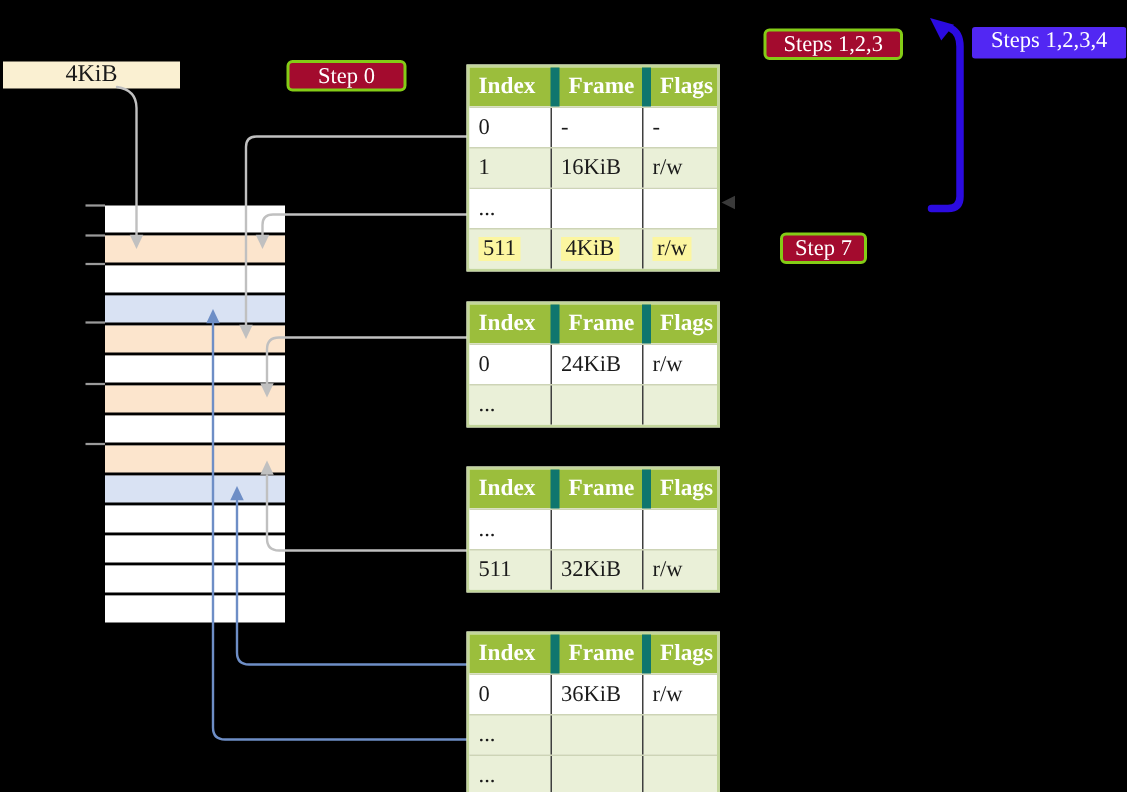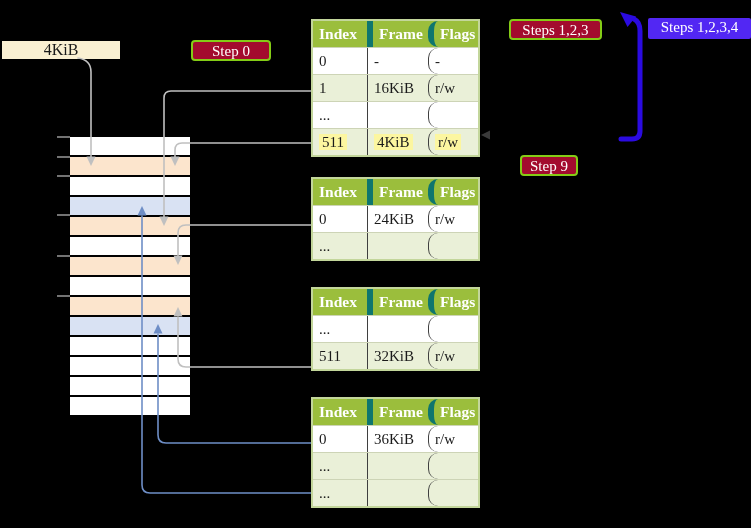--- a/index.html
+++ b/index.html
@@ -13,33 +13,33 @@
     display:flex;flex-direction:column;
   }
   .mrow{flex:1;box-sizing:border-box;border-bottom:2px solid #000;}
   .mrow:last-child{border-bottom:none;}
   .mrow.white{background:#ffffff;}
   .mrow.orange{background:var(--frame-orange,#FCE5CD);}
   .mrow.blue{background:var(--frame-blue,#D9E2F3);}
   
   .dtable{
     position:absolute;left:311px;width:169px;box-sizing:border-box;
-    border:2px solid var(--table-border,#C3D69B);background:#fff;
+    border:2px solid var(--table-border,#C3D69B);background:#fff;margin-top:24px;
   }
   .trow{display:flex;height:27px;box-sizing:border-box;background:var(--table-row-bg,#fff);}
   .trow.alt{background:var(--table-row-alt-bg,#EAF0D8);}
   .trow + .trow{border-top:1px solid #cdd4b6;}
   .trow.thead{height:26px;background:var(--table-header-bg,#9BBE3C);border-top:none;}
   .tcell{
     box-sizing:border-box;padding-left:6px;font-size:15px;color:#1a1a1a;
     line-height:26px;white-space:nowrap;overflow:hidden;
   }
   .trow .tcell:nth-child(1){width:54px;}
   .trow .tcell:nth-child(2){width:61px;}
-  .trow .tcell:nth-child(3){flex:1;border-radius:10px;}
+  .trow .tcell:nth-child(3){flex:1;}
   .trow .tcell:nth-child(2),.trow .tcell:nth-child(3){border-left:1px solid #3f3f3f;}
   .thead .tcell{
     color:#fff;font-weight:bold;font-size:15.5px;line-height:25px;
   }
   .thead .tcell:nth-child(2),.thead .tcell:nth-child(3){border-left:6px solid #0f766e;}
   .hl{background:var(--highlight-yellow,#FCF6A0);padding:0 3px;}
   
   .plabel{position:absolute;box-sizing:border-box;text-align:center;white-space:nowrap;}
   .tan{
     background:var(--label-tan-bg,#FAF0D2);color:#1a1a1a;font-size:16px;line-height:18px;
@@ -74,21 +74,21 @@
       <div class="mrow white"></div>
       <div class="mrow white"></div>
       <div class="mrow white"></div>
       <div class="mrow white"></div>
     </div>
 
   <div class="plabel tan" style="left:2px;top:41px;width:118px;height:18px;">4KiB</div>
   <div class="plabel red" style="left:191px;top:40px;width:80px;height:21px;">Step 0</div>
   <div class="plabel red" style="left:509px;top:19px;width:93px;height:21px;">Steps 1,2,3</div>
   <div class="plabel violet" style="left:648px;top:18px;width:103px;height:21px;">Steps 1,2,3,4</div>
-  <div class="plabel red" style="left:520px;top:155px;width:58px;height:21px;">Step 9</div>
+  <div class="plabel red" style="left:520px;top:155px;width:58px;height:21px;">Step 7</div>
 
   <svg class="overlay" width="751" height="528" viewBox="0 0 751 528">
       <line x1="57" x2="70" y1="137" y2="137" stroke="#9A9A9A" stroke-width="1.5"></line>
       <line x1="57" x2="70" y1="157" y2="157" stroke="#9A9A9A" stroke-width="1.5"></line>
       <line x1="57" x2="70" y1="176" y2="176" stroke="#9A9A9A" stroke-width="1.5"></line>
       <line x1="57" x2="70" y1="215" y2="215" stroke="#9A9A9A" stroke-width="1.5"></line>
       <line x1="57" x2="70" y1="256" y2="256" stroke="#9A9A9A" stroke-width="1.5"></line>
       <line x1="57" x2="70" y1="296" y2="296" stroke="#9A9A9A" stroke-width="1.5"></line>
       <path d="M 78 58 Q 91 60 91 72 L 91 157" fill="none" stroke="#C0C0C0" stroke-width="1.6" stroke-linejoin="round" stroke-linecap="round"></path>
       <polygon points="91,166 86.5,156.5 95.5,156.5" fill="#C0C0C0"></polygon>

